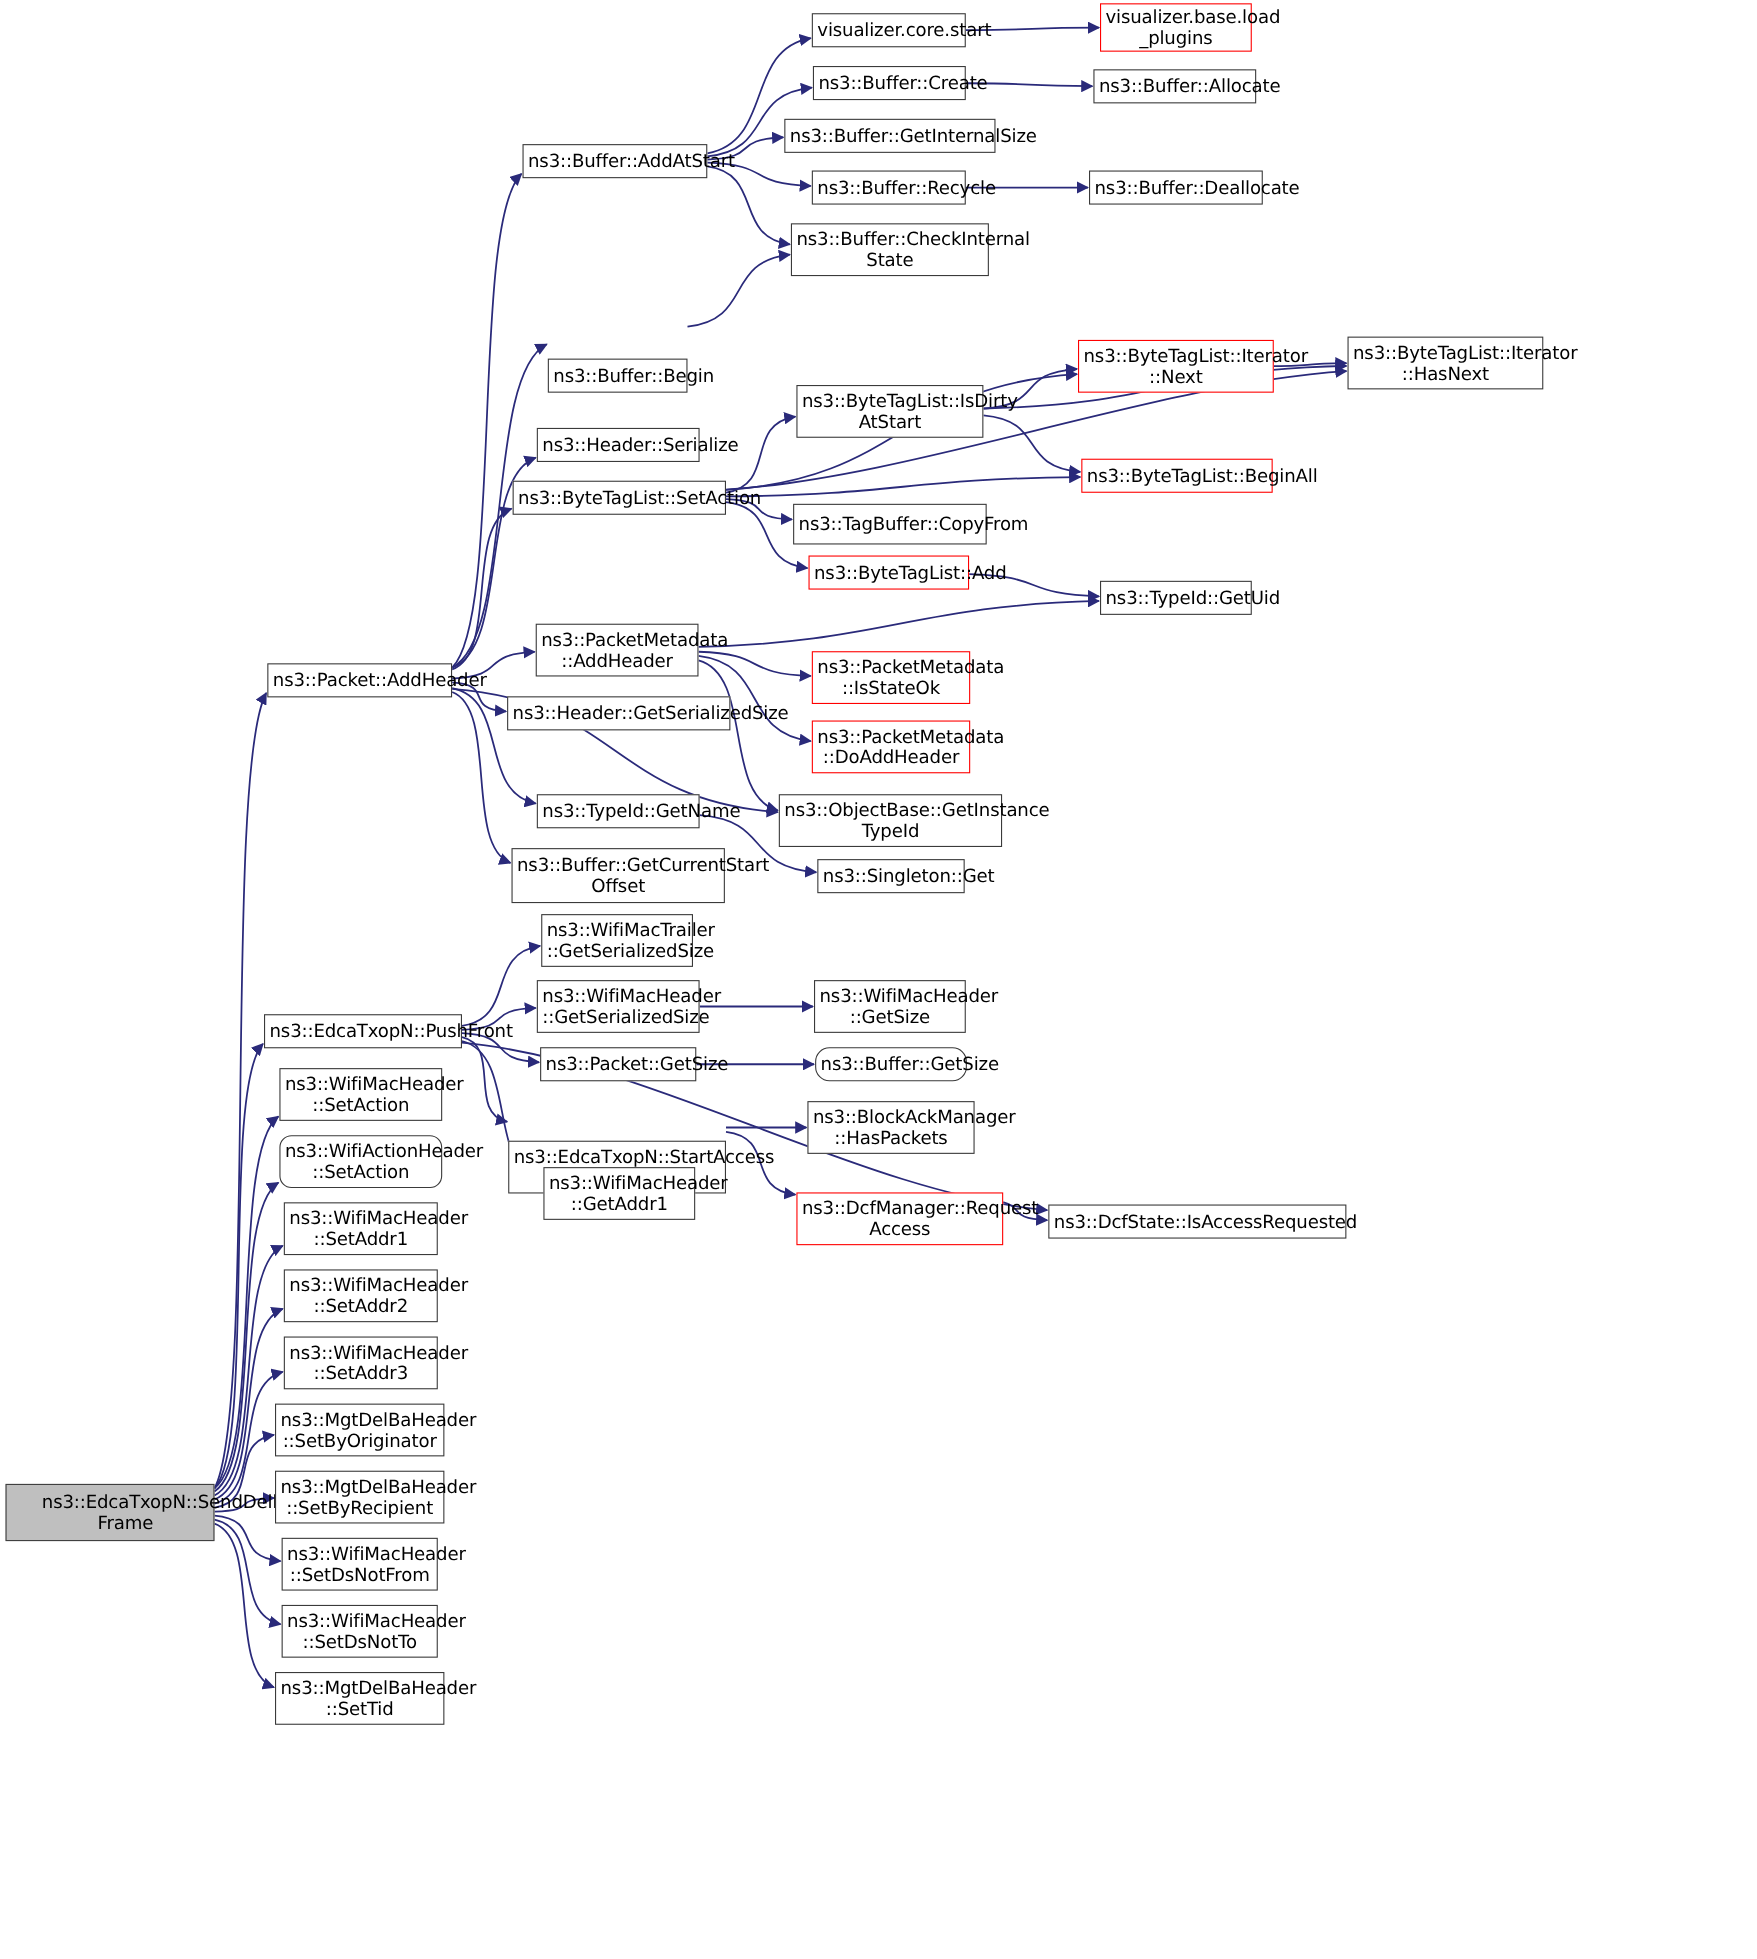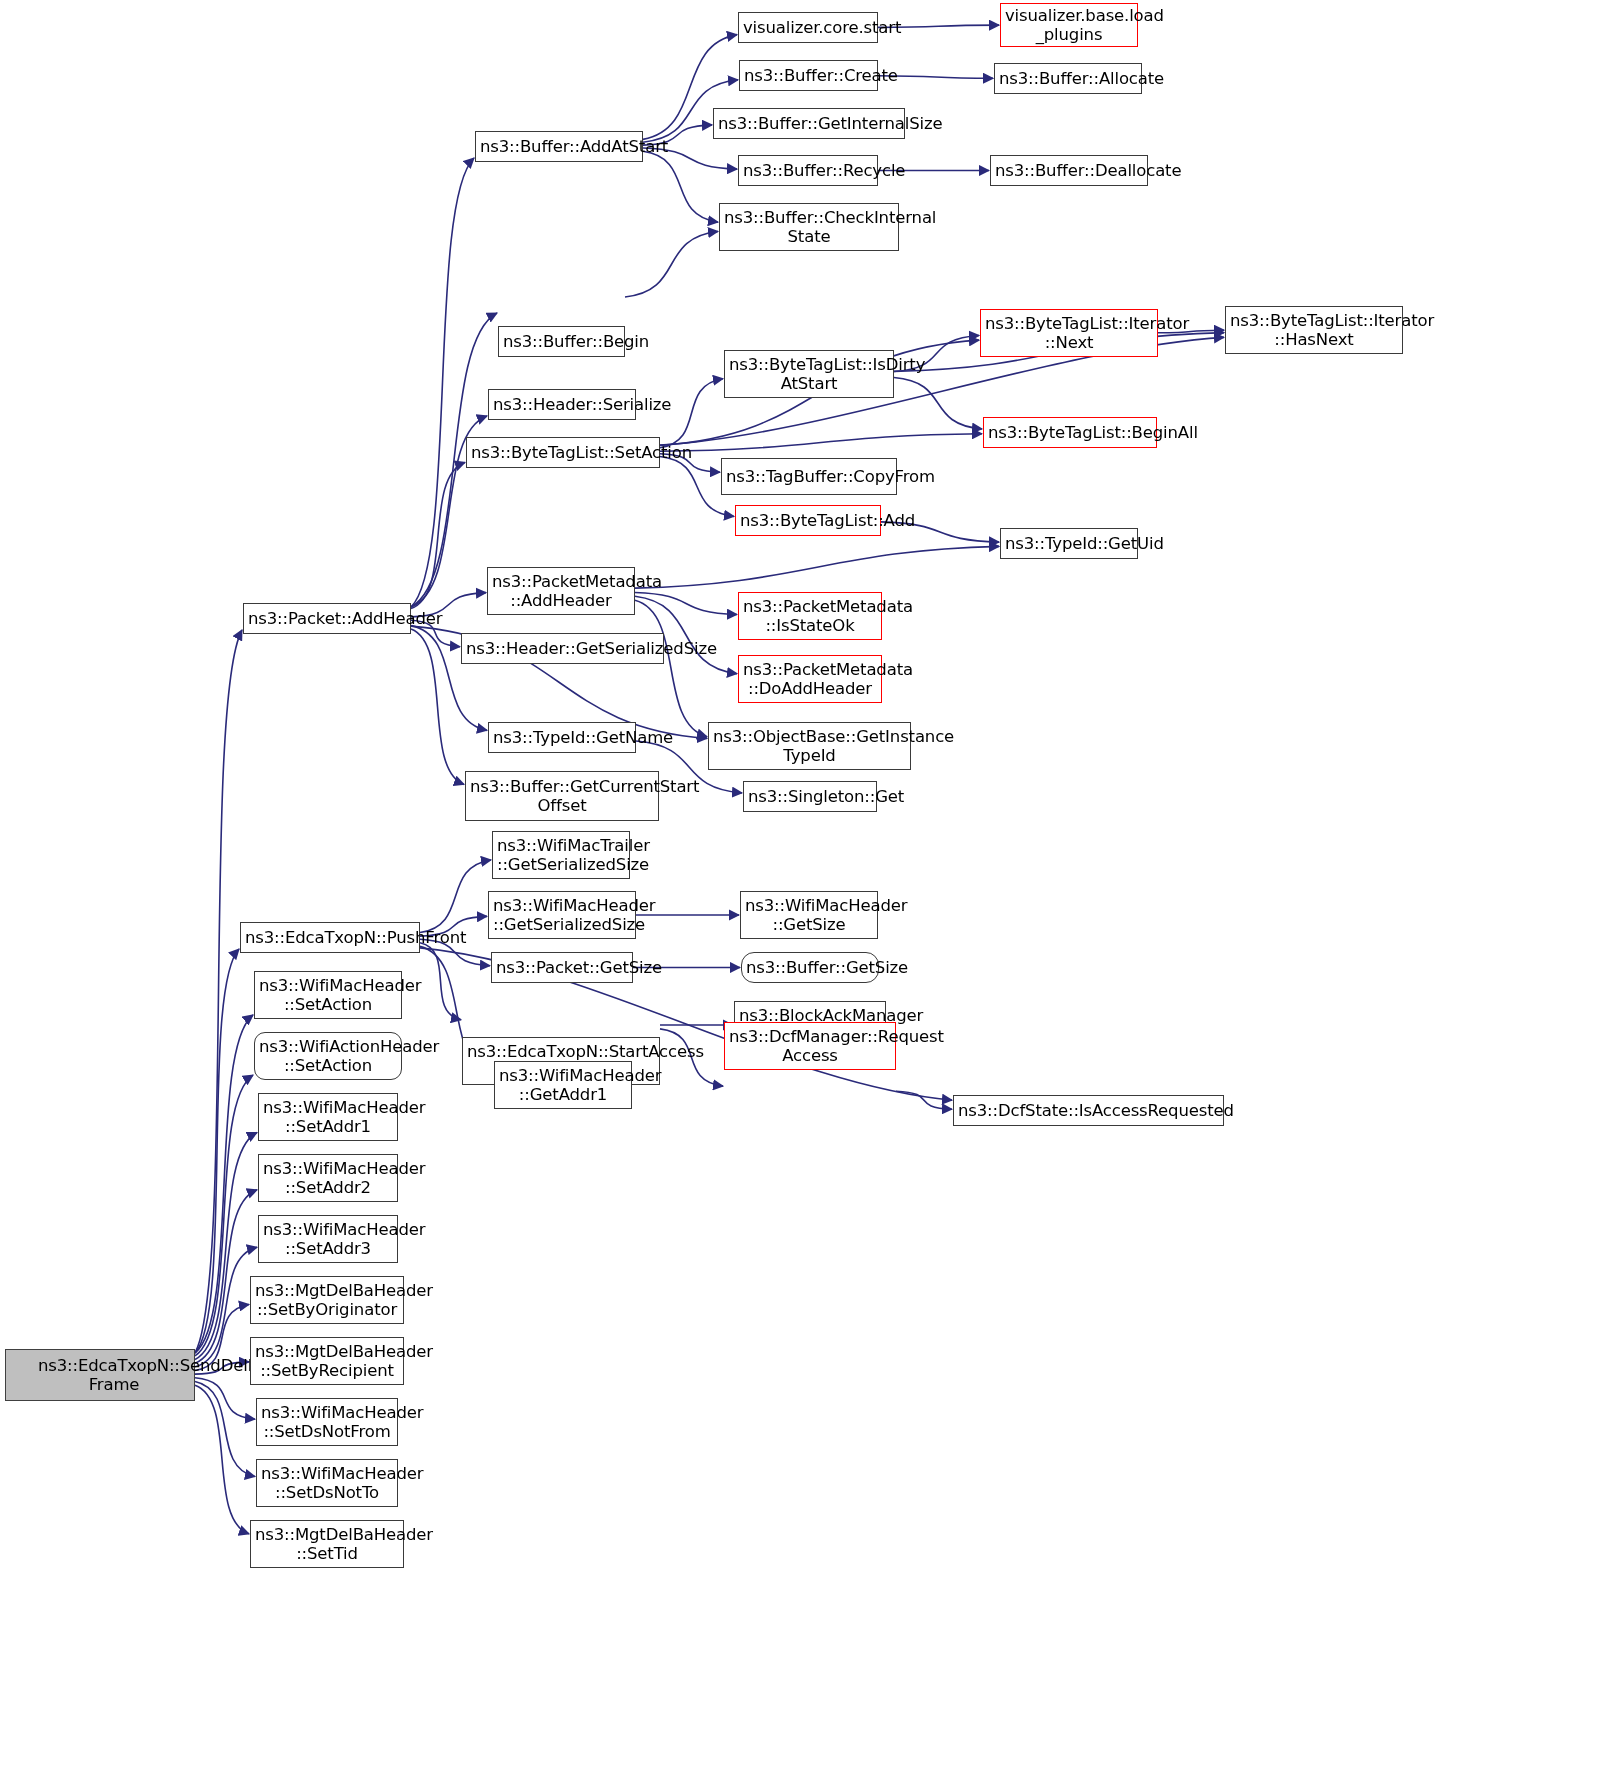--- a/index.html
+++ b/index.html
@@ -174,21 +174,21 @@
       <div class="node" style="left: 721px; top: 458px; width: 176px; height: 37px;"><span class="lbl">ns3::TagBuffer::CopyFrom</span></div>
       <div class="node red" style="left: 735px; top: 505px; width: 146px; height: 31px;"><span class="lbl">ns3::ByteTagList::Add</span></div>
       <div class="node" style="left: 708px; top: 722px; width: 203px; height: 48px;"><span class="lbl">ns3::ObjectBase::GetInstance
 TypeId</span></div>
       <div class="node" style="left: 743px; top: 781px; width: 134px; height: 31px;"><span class="lbl">ns3::Singleton::Get</span></div>
       <div class="node" style="left: 740px; top: 891px; width: 138px; height: 48px;"><span class="lbl">ns3::WifiMacHeader
 ::GetSize</span></div>
       <div class="node" style="left: 741px; top: 952px; width: 138px; height: 31px; border-radius: 13px;"><span class="lbl">ns3::Buffer::GetSize</span></div>
       <div class="node" style="left: 734px; top: 1001px; width: 152px; height: 48px;"><span class="lbl">ns3::BlockAckManager
 ::HasPackets</span></div>
-      <div class="node red" style="left: 724px; top: 1022px; width: 172px; height: 48px;"><span class="lbl">ns3::DcfManager::Request
+      <div class="node red" style="left: 724px; top: 1084px; width: 188px; height: 48px;"><span class="lbl">ns3::DcfManager::Request
 Access</span></div>
       <div class="node red" style="left: 1000px; top: 3px; width: 138px; height: 44px;"><span class="lbl">visualizer.base.load
 _plugins</span></div>
       <div class="node" style="left: 994px; top: 63px; width: 148px; height: 31px;"><span class="lbl">ns3::Buffer::Allocate</span></div>
       <div class="node" style="left: 990px; top: 155px; width: 158px; height: 31px;"><span class="lbl">ns3::Buffer::Deallocate</span></div>
       <div class="node red" style="left: 980px; top: 309px; width: 178px; height: 48px;"><span class="lbl">ns3::ByteTagList::Iterator
 ::Next</span></div>
       <div class="node red" style="left: 983px; top: 417px; width: 174px; height: 31px;"><span class="lbl">ns3::ByteTagList::BeginAll</span></div>
       <div class="node" style="left: 1000px; top: 528px; width: 138px; height: 31px;"><span class="lbl">ns3::TypeId::GetUid</span></div>
       <div class="node" style="left: 1225px; top: 306px; width: 178px; height: 48px;"><span class="lbl">ns3::ByteTagList::Iterator

